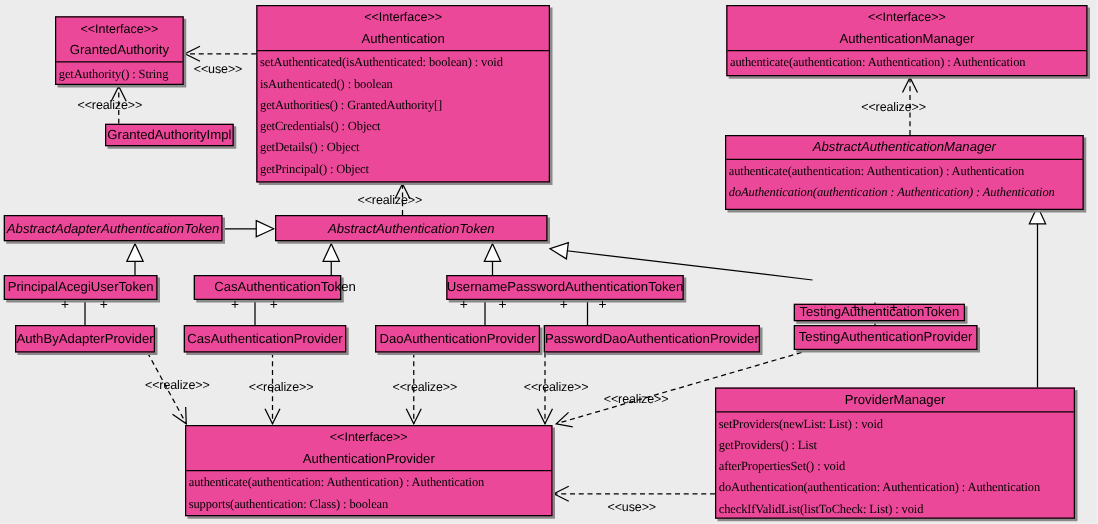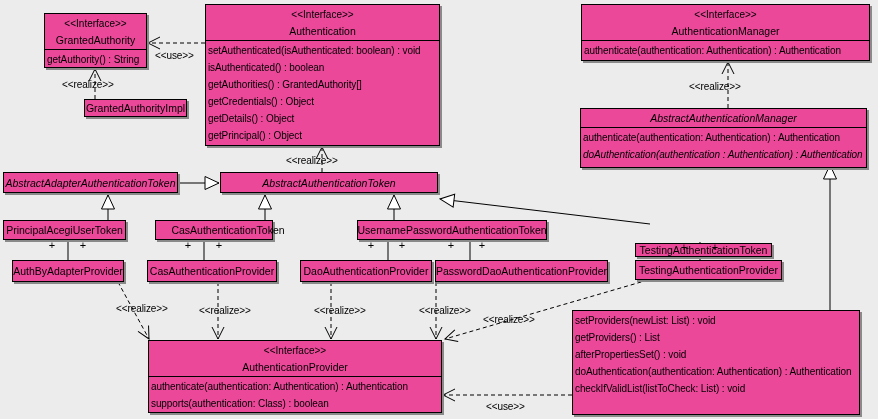--- a/index.html
+++ b/index.html
@@ -13,21 +13,21 @@
   .box{
     position:absolute; z-index:1; box-sizing:border-box;
     background:#ec4899; border:1px solid #000;
     box-shadow:2px 2px 0 #8a8a8a;
     font-size:10px; line-height:15px;
   }
   .title{text-align:center; padding:2px 1px 1px 1px;}
   .stereo{font-size:10px; line-height:16px; white-space:nowrap;}
   .nm{font-size:10.5px; line-height:16px; white-space:nowrap;}
   .has-m .title{border-bottom:1px solid #000;}
-  .members{padding:1px 2px;}
+  .members{padding:1px 2px;font-family:Liberation Serif, serif;}
   .member{line-height:17px; white-space:nowrap; letter-spacing:-0.1px;}
   .single{display:flex; align-items:center; justify-content:center;}
   .one{padding:1px;}
   .it{font-style:italic;}
   .elabel{
     position:absolute; z-index:2; font-size:10px; line-height:11px;
     white-space:nowrap; letter-spacing:-0.1px;
   }
   .plus{
     position:absolute; z-index:2; font-size:11px; line-height:11px;
@@ -178,20 +178,23 @@
       <div class="stereo">&lt;&lt;Interface&gt;&gt;</div>
       <div class="nm">AuthenticationProvider</div>
     </div>
     <div class="members">
       <div class="member">authenticate(authentication: Authentication) : Authentication</div>
       <div class="member">supports(authentication: Class) : boolean</div>
     </div>
   </div>
 
   <div class="box has-m" style="left:572px;top:310px;width:288px;height:105px;">
+    <div class="title one">
+      <div class="nm">ProviderManager</div>
+    </div>
     <div class="members">
       <div class="member">setProviders(newList: List) : void</div>
       <div class="member">getProviders() : List</div>
       <div class="member">afterPropertiesSet() : void</div>
       <div class="member">doAuthentication(authentication: Authentication) : Authentication</div>
       <div class="member">checkIfValidList(listToCheck: List) : void</div>
     </div>
   </div>
 
   <div class="elabel" style="left:155px;top:50px;">&lt;&lt;use&gt;&gt;</div>

